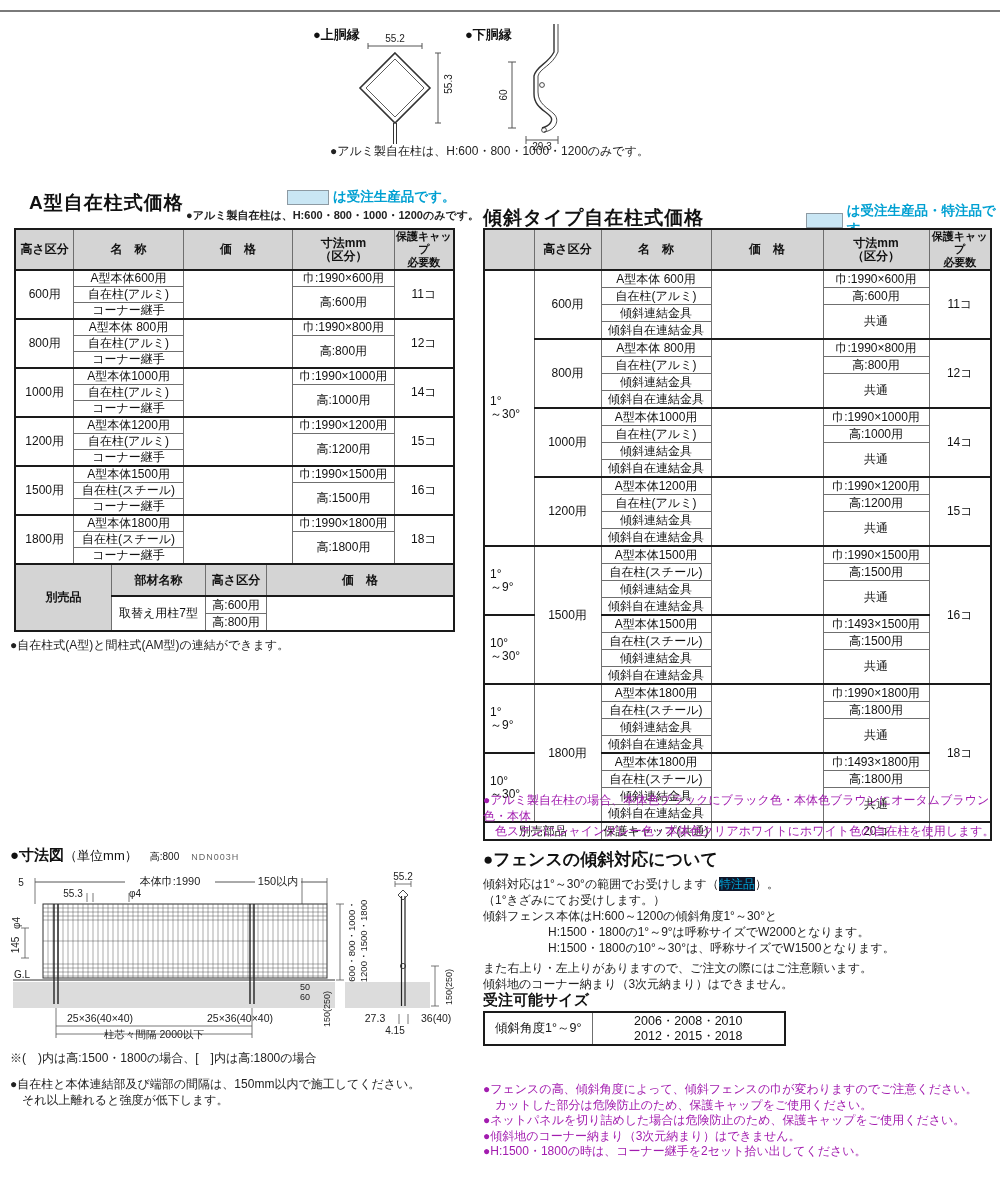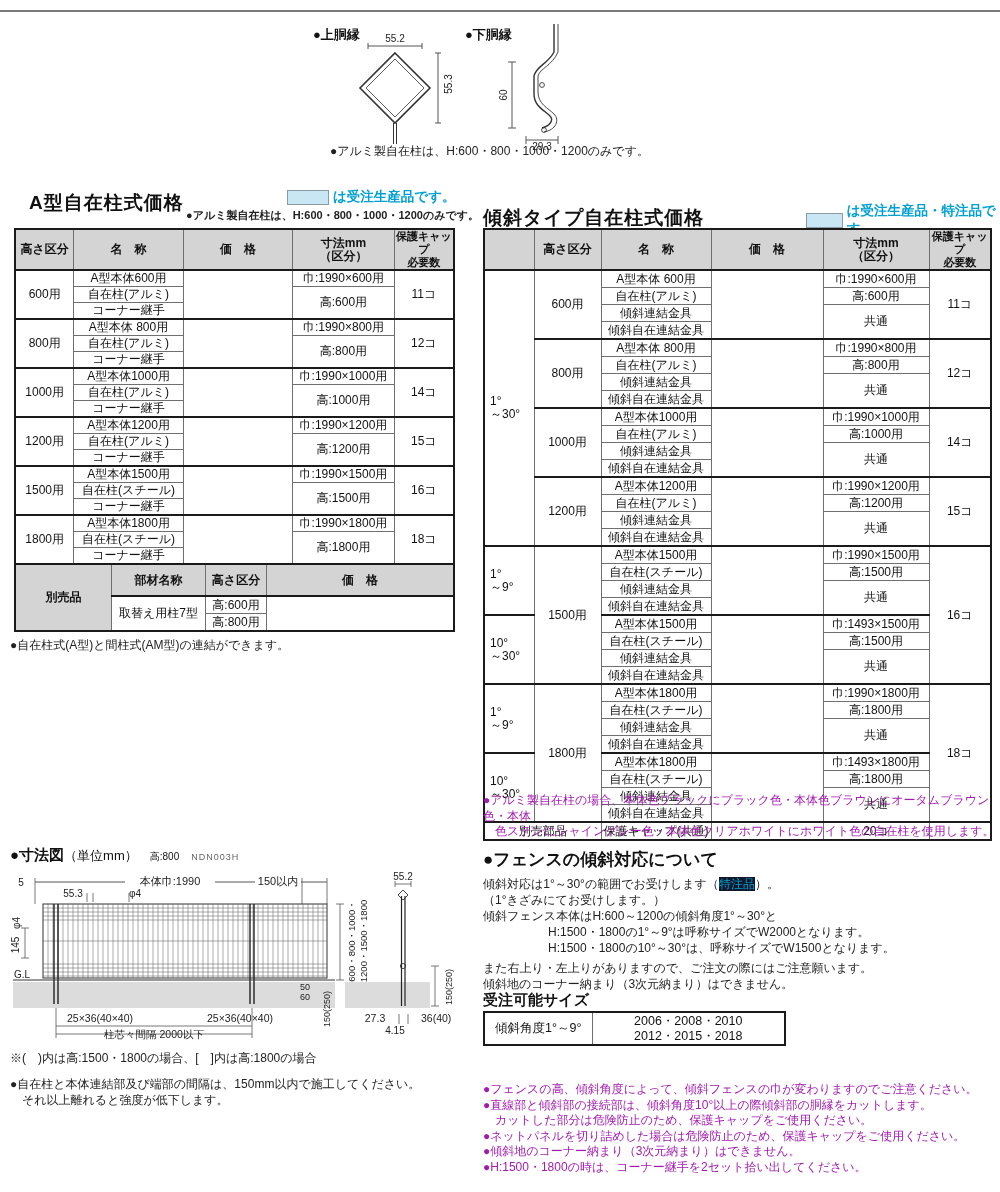--- a/index.html
+++ b/index.html
@@ -581,19 +581,18 @@
     <tbody>
       <tr>
         <td>傾斜角度1°～9°</td>
         <td>2006・2008・2010
 2012・2015・2018</td>
       </tr>
     </tbody>
   </table>
   <div class="abs" style="left:483px;top:1082px;width:514px;">
     <div class="nline">●フェンスの高、傾斜角度によって、傾斜フェンスの巾が変わりますのでご注意ください。</div>
-    <div class="nline">●直線部と傾斜部の接続部は、傾斜角度10°以上の際傾斜部の胴縁をカットします。</div>
     <div class="nline">　カットした部分は危険防止のため、保護キャップをご使用ください。</div>
     <div class="nline">●ネットパネルを切り詰めした場合は危険防止のため、保護キャップをご使用ください。</div>
     <div class="nline">●傾斜地のコーナー納まり（3次元納まり）はできません。</div>
     <div class="nline">●H:1500・1800の時は、コーナー継手を2セット拾い出してください。</div>
   </div>
 </div>
 
 </body></html>

